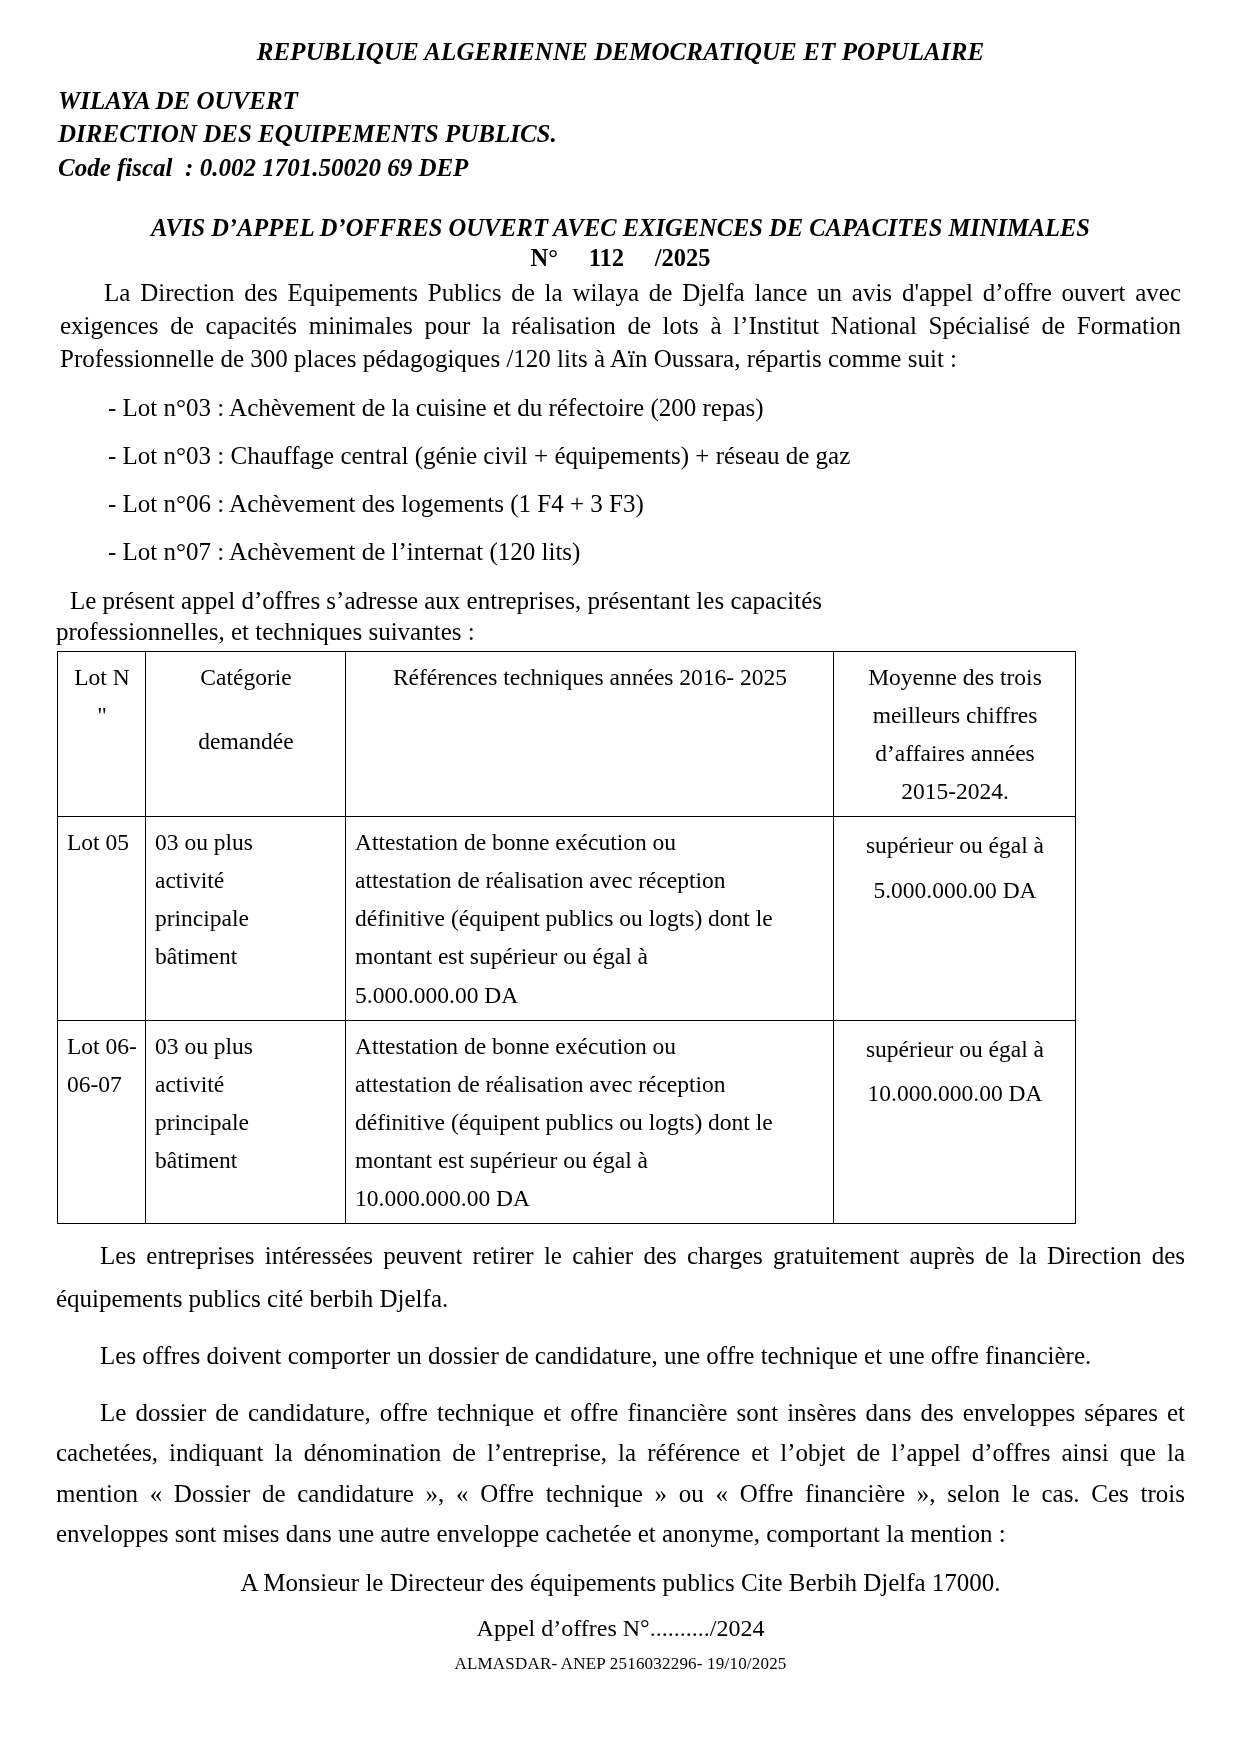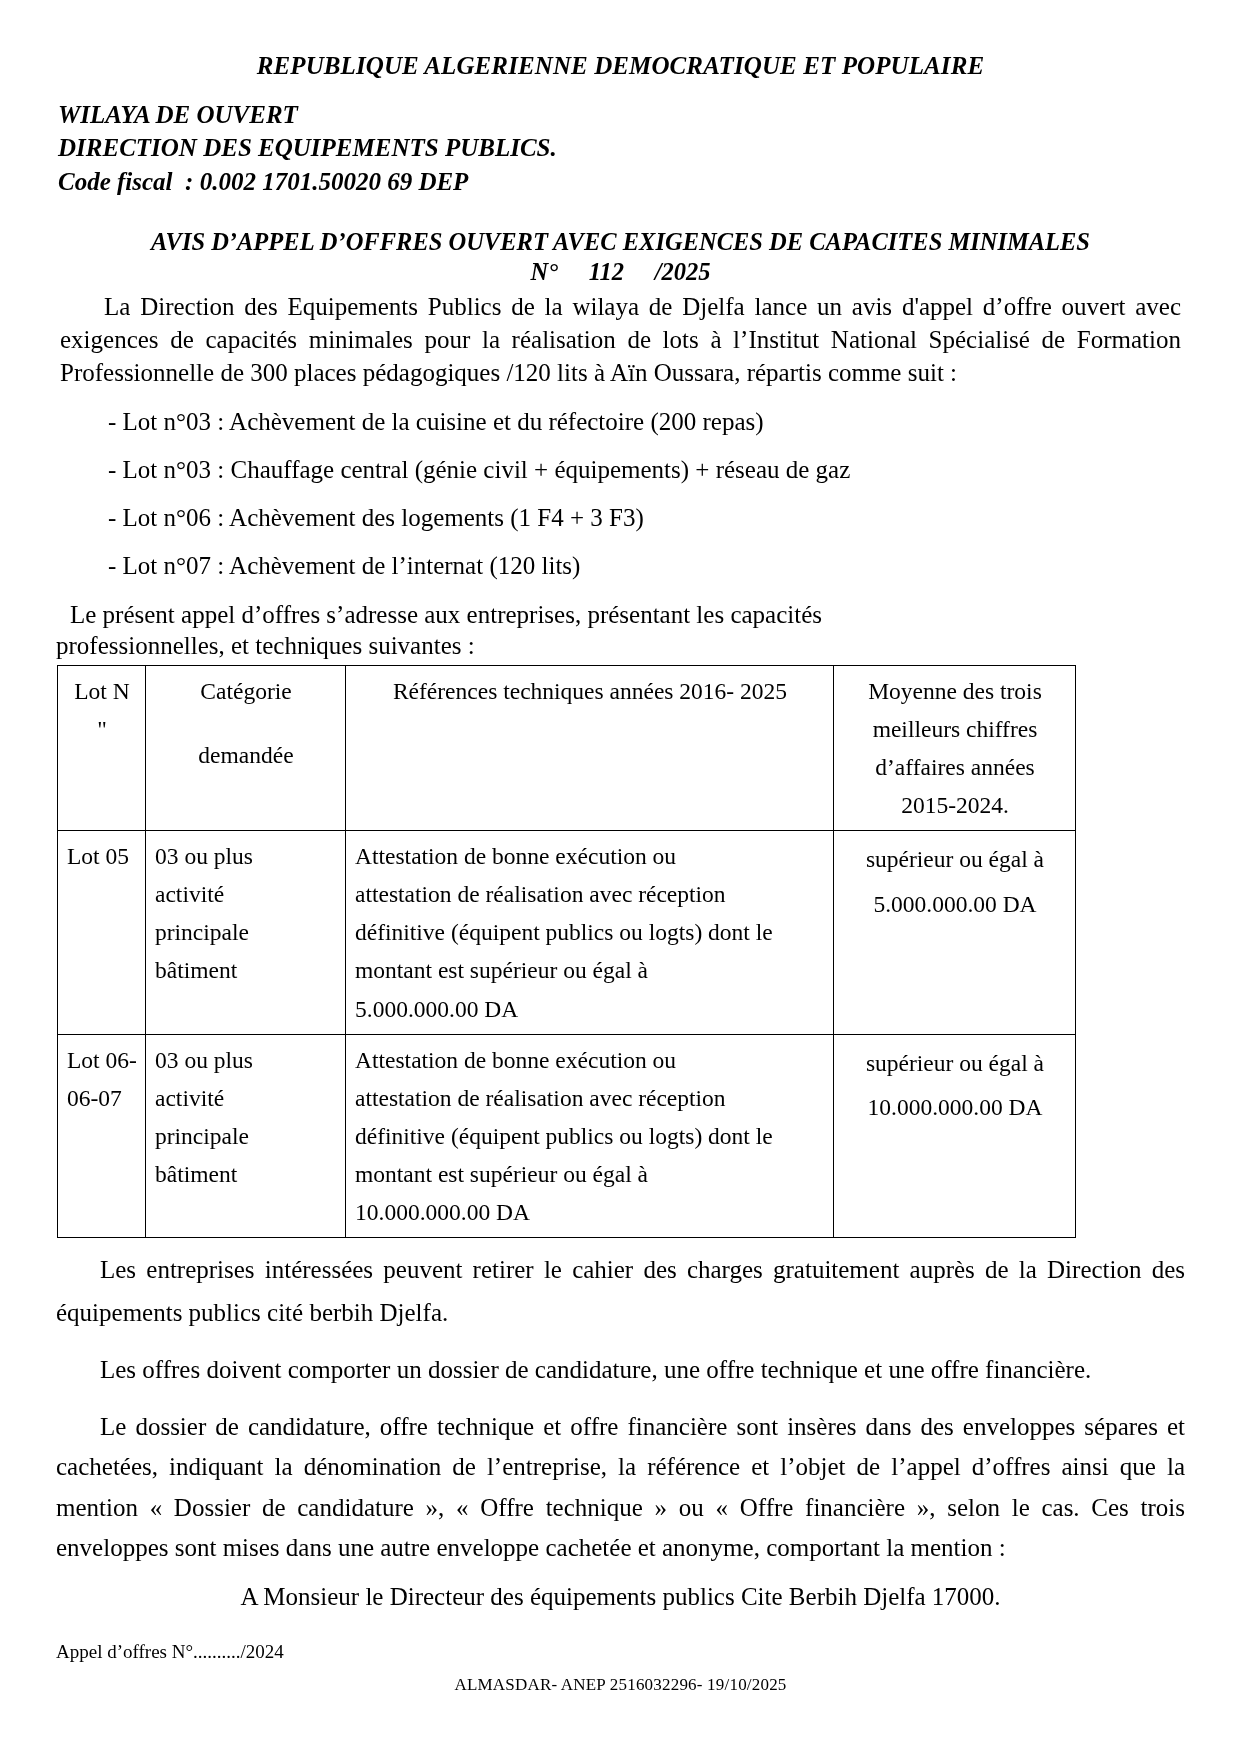--- a/index.html
+++ b/index.html
@@ -12,21 +12,21 @@
     height: 1755px;
     font-family: "Liberation Serif", "DejaVu Serif", serif;
     color: #000000;
     position: relative;
     overflow: hidden;
   }
   .page {
     width: 1241px;
     height: 1755px;
     box-sizing: border-box;
-    padding: 44px 56px 10px 56px;
+    padding: 30px 56px 10px 56px;
     position: relative;
   }
 
   
   .hdr-center {
     text-align: center;
     font-style: italic;
     font-weight: 700;
     font-size: 25px;
     letter-spacing: .1px;
@@ -47,21 +47,20 @@
     margin-top: 30px;
     text-align: center;
   }
   .title-main {
     font-style: italic;
     font-weight: 700;
     font-size: 24.5px;
     white-space: nowrap;
   }
   .title-num {
-    font-style: italic;
     font-weight: 700;
     font-size: 24.5px;
     white-space: pre;
     margin-top: 2px;
   }
 
   
   p.body {
     font-size: 25px;
     line-height: 1.33;
@@ -145,23 +144,23 @@
     margin: 16px 0 0 0;
     text-indent: 44px;
   }
   p.justify-spread.stretched { text-align: justify; }
   .center-line {
     text-align: center;
     font-size: 25px;
     margin-top: 14px;
   }
   .appel-line {
-    text-align: left;
-    font-size: 19px;
-    margin-top: 30px;
+    text-align: center;
+    font-size: 24px;
+    margin-top: 18px;
   }
   .anep {
     text-align: center;
     font-size: 17px;
     font-stretch: condensed;
     margin-top: 12px;
     letter-spacing: .2px;
   }
 </style>
 </head>

